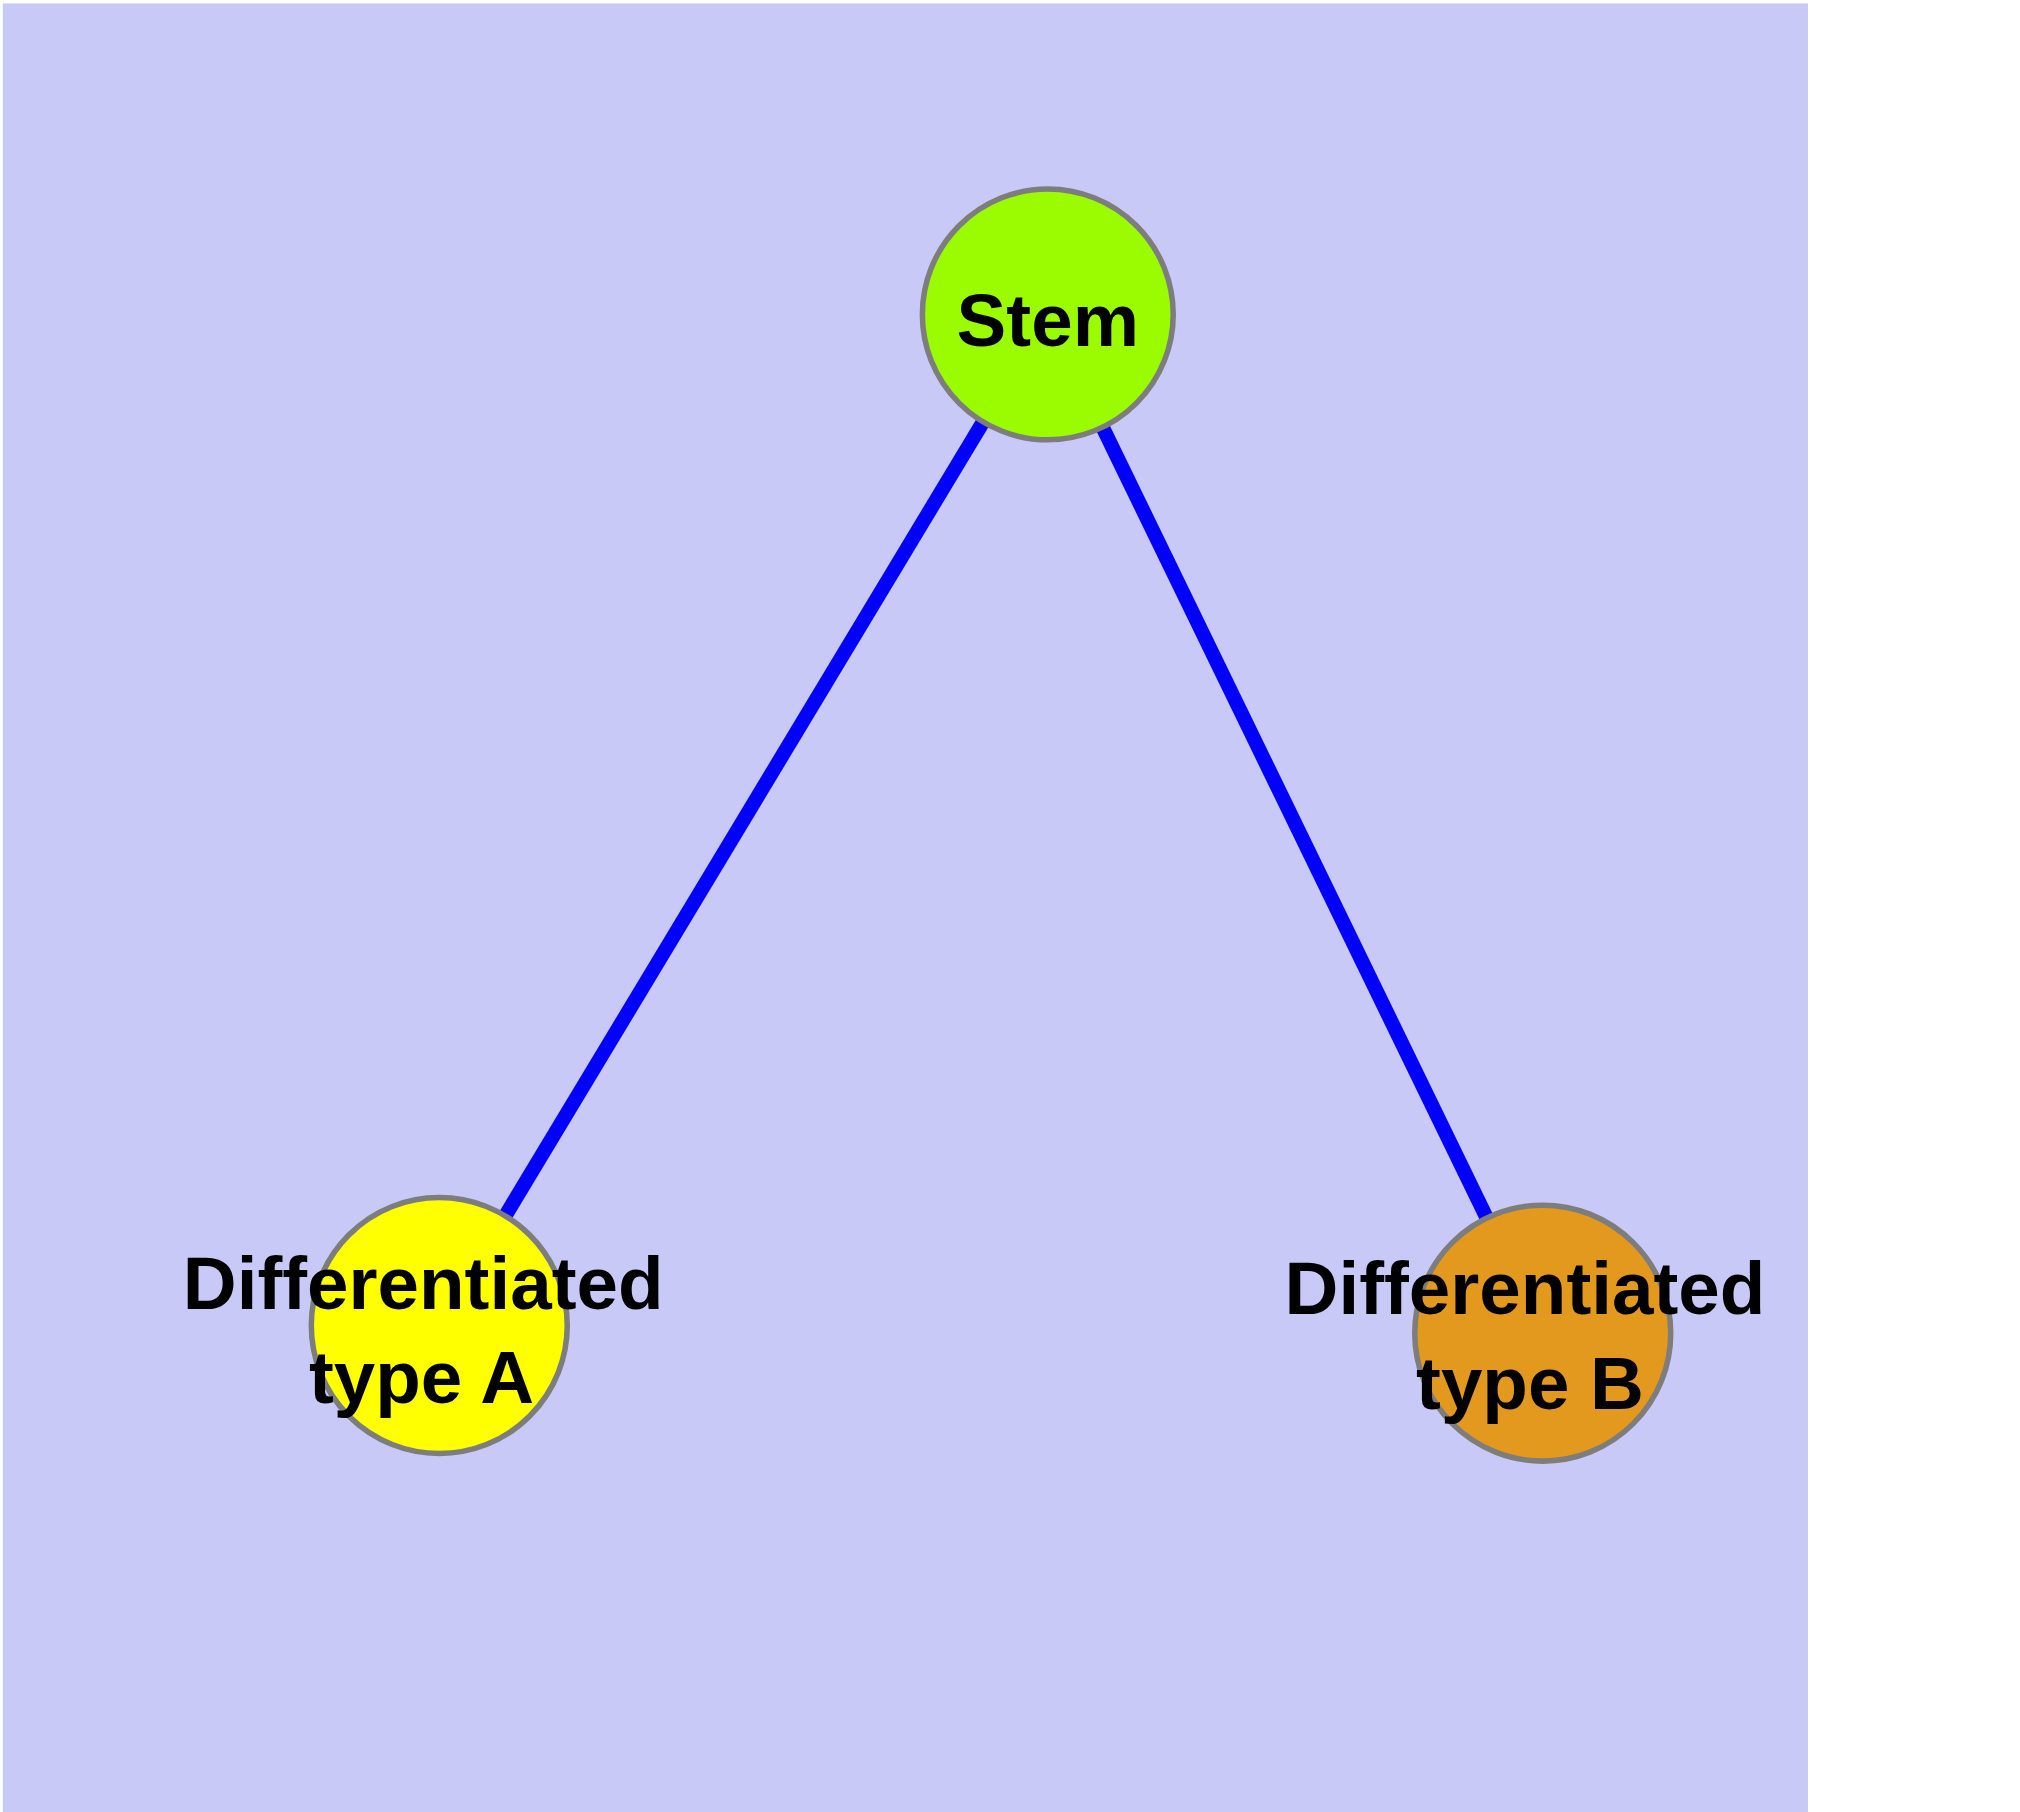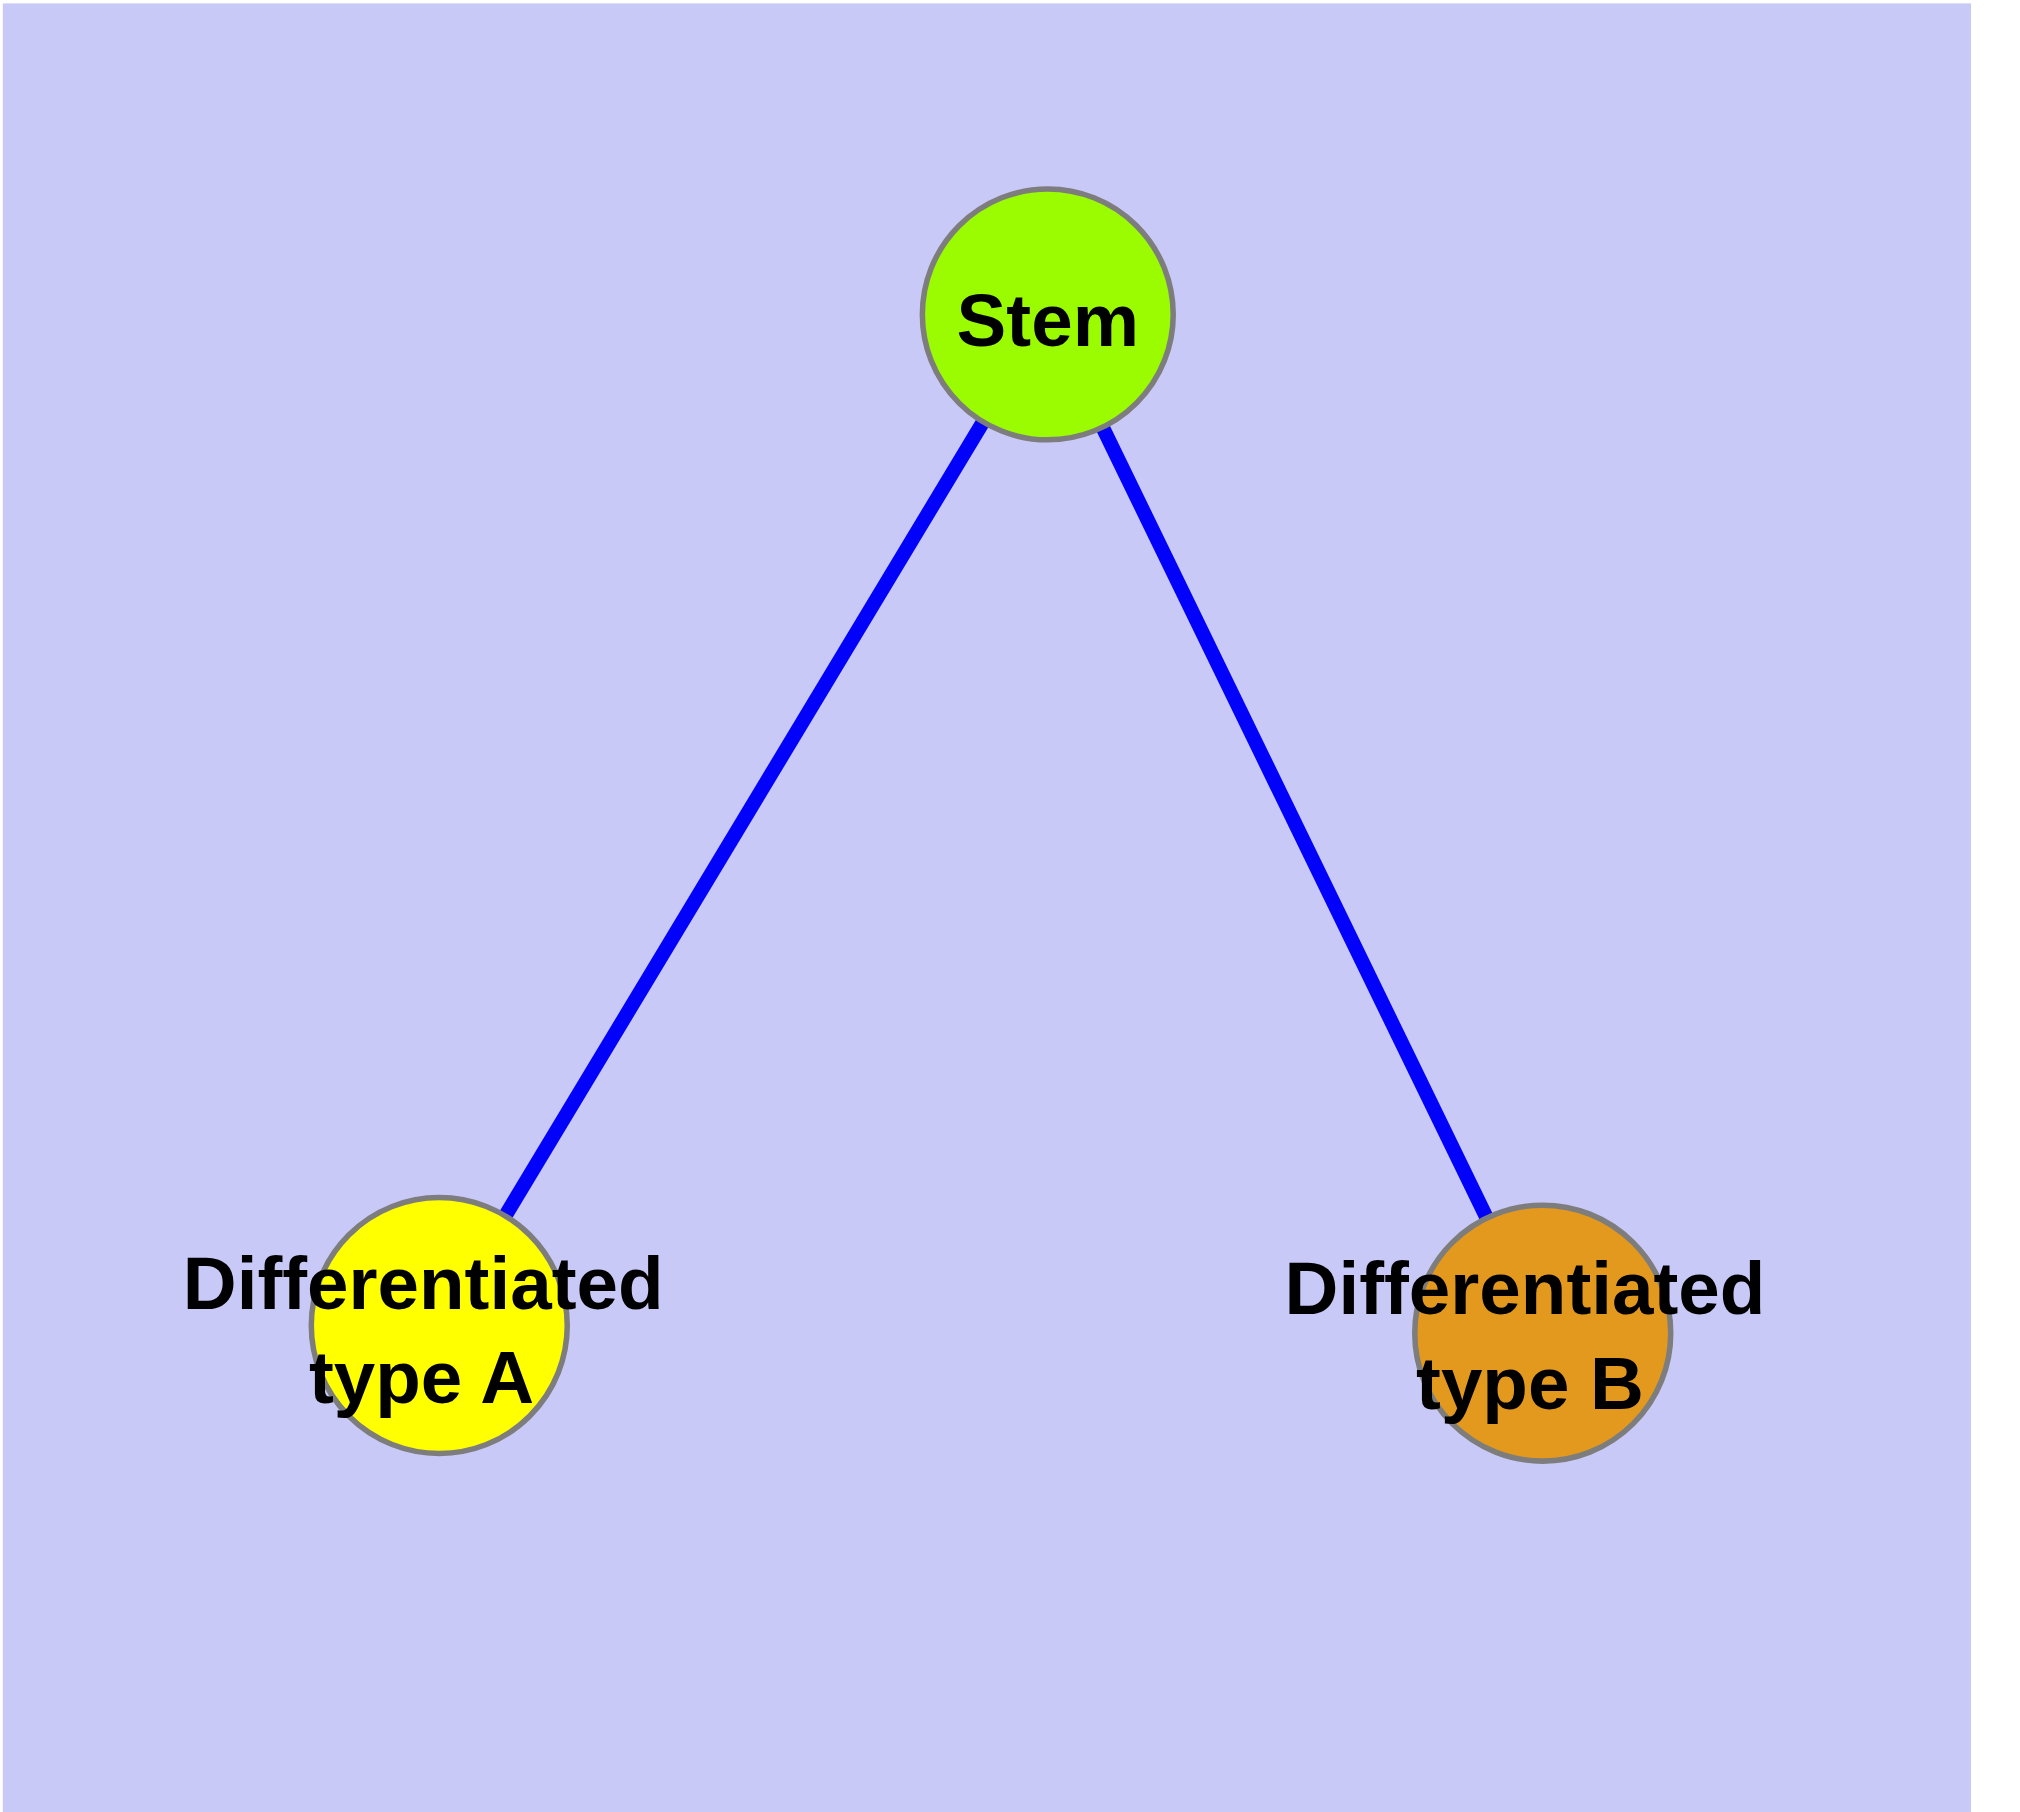--- a/index.html
+++ b/index.html
@@ -5,21 +5,21 @@
   html, body {
     margin: 0;
     padding: 0;
     width: 2021px;
     height: 1812px;
     background: #ffffff;
     font-family: "Liberation Sans", sans-serif;
   }
   .graph-canvas {
     position: relative;
-    width: 1971px;
+    width: 1808px;
     height: 1812px;
     overflow: hidden;
   }
   svg.graph-svg {
     position: absolute;
     left: 0;
     top: 0;
     width: 2021px;
     height: 1812px;
     display: block;

